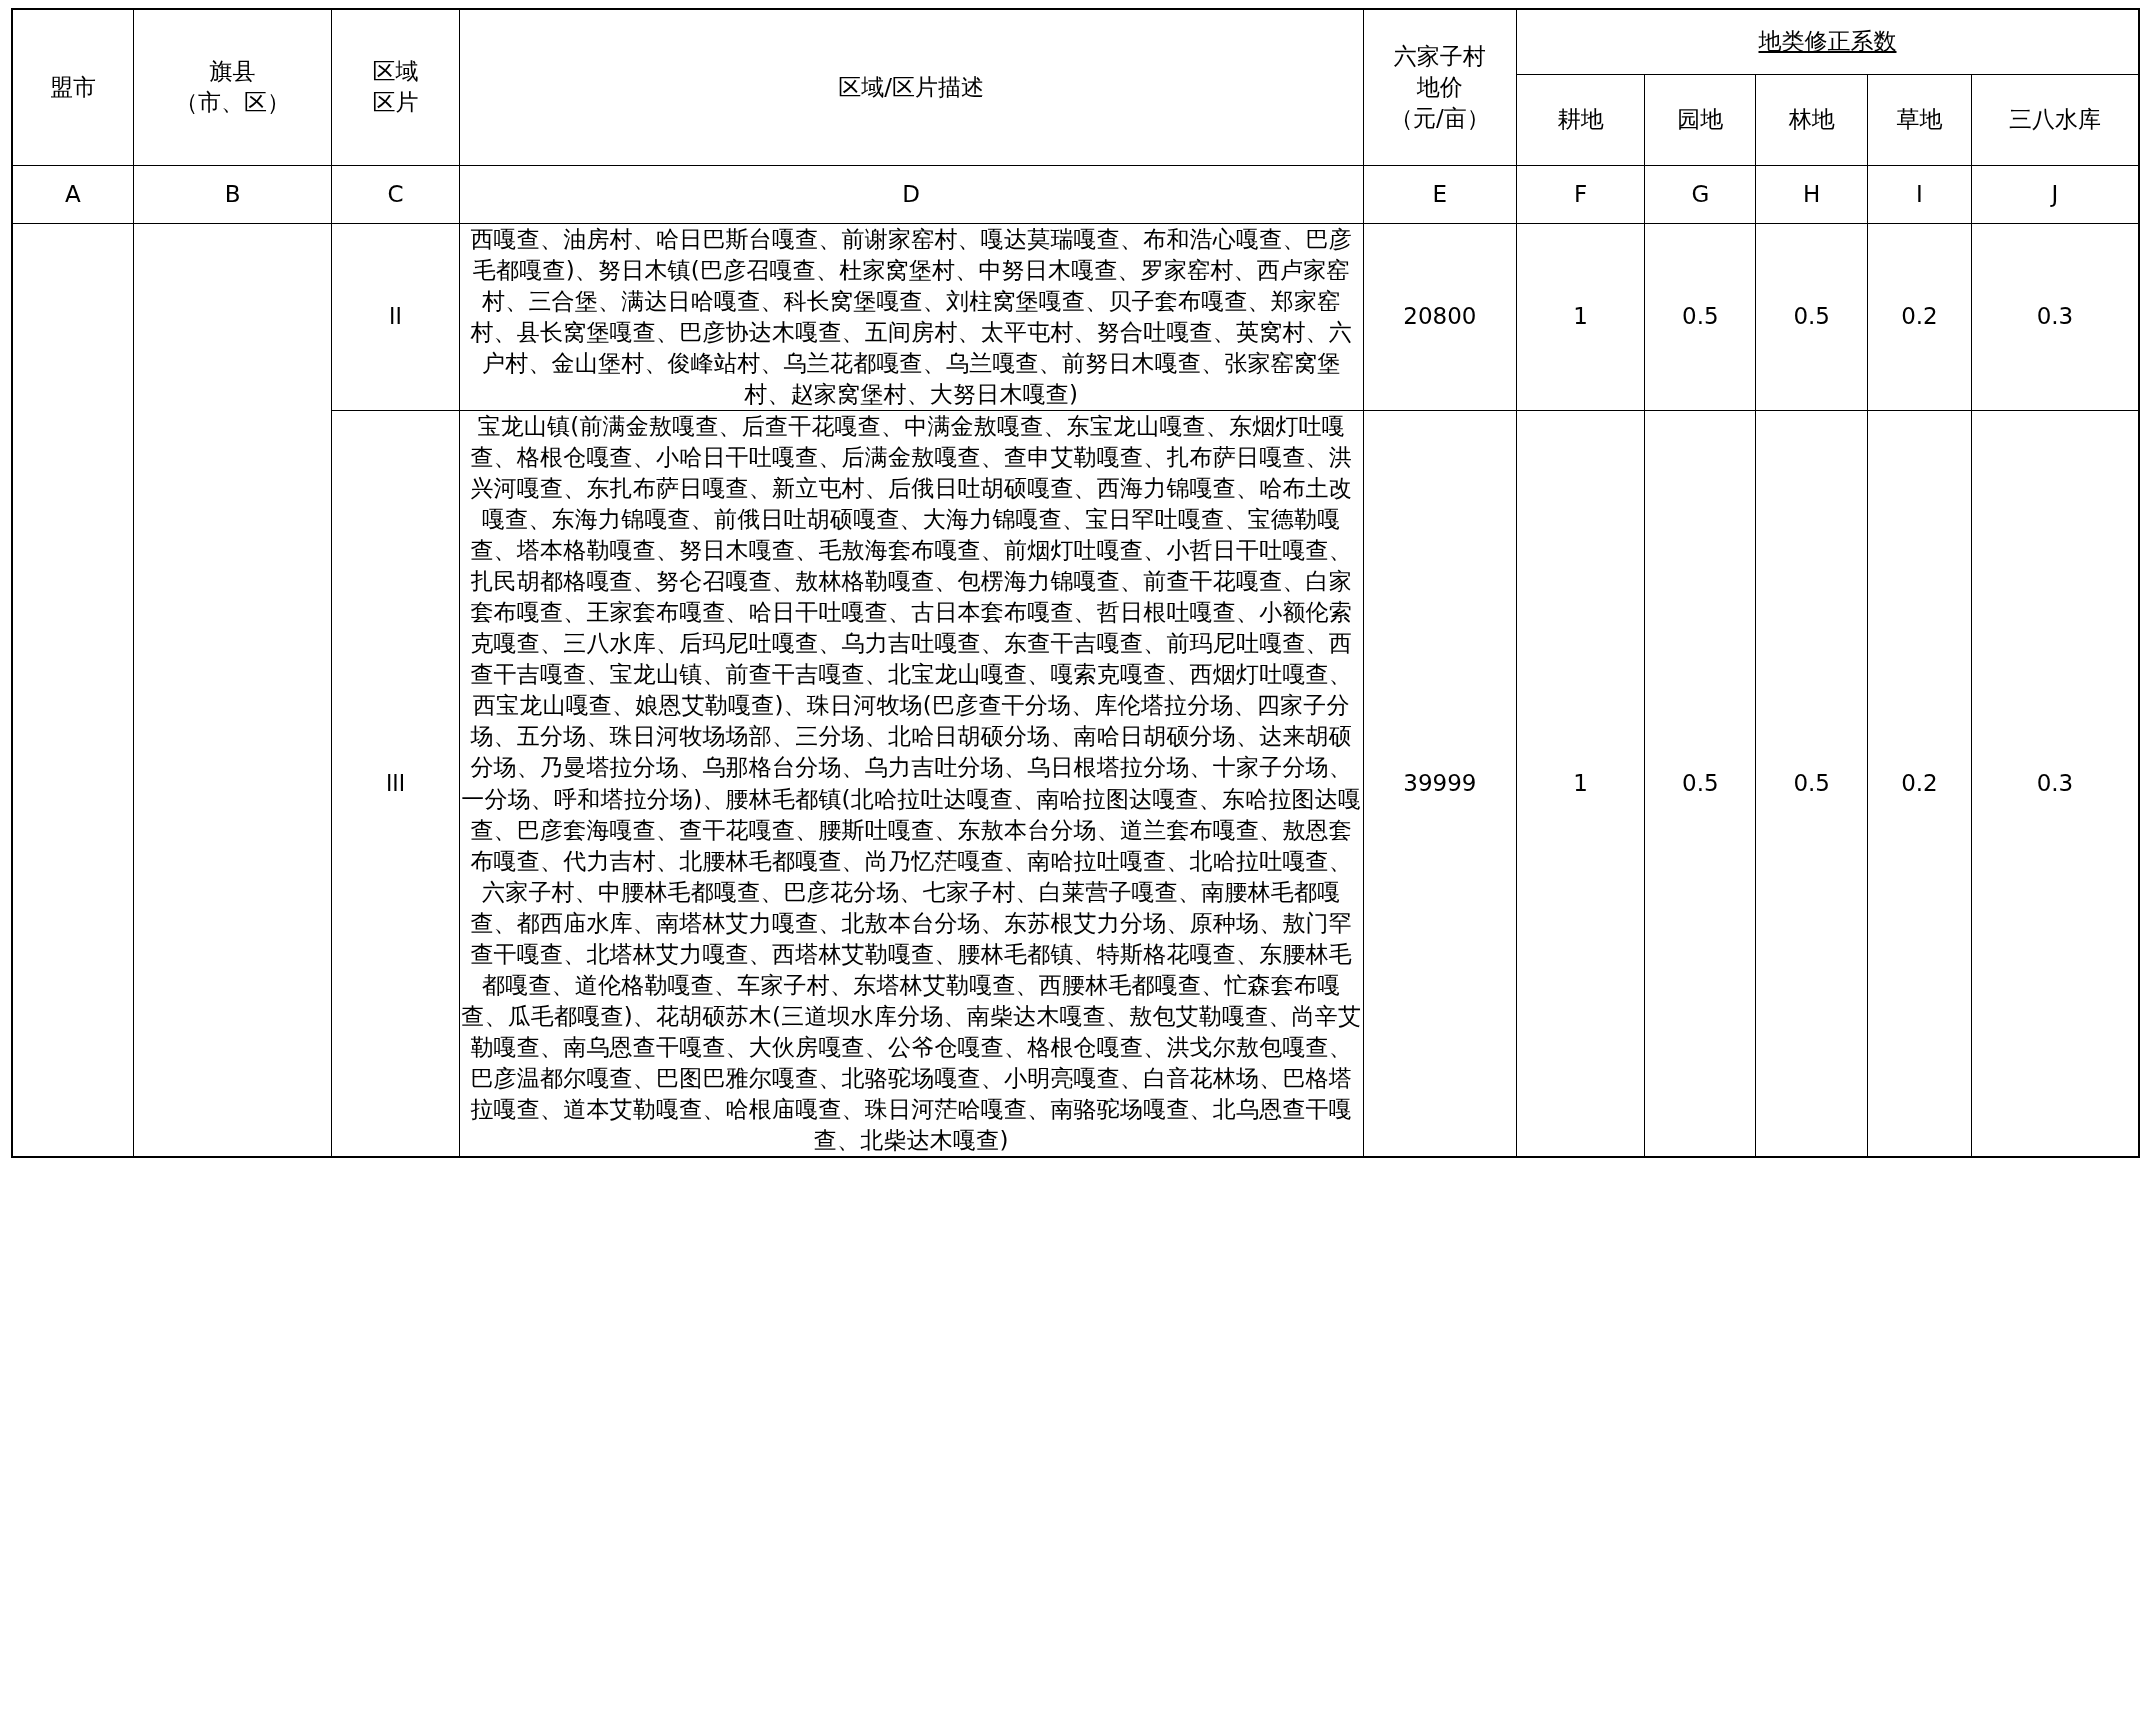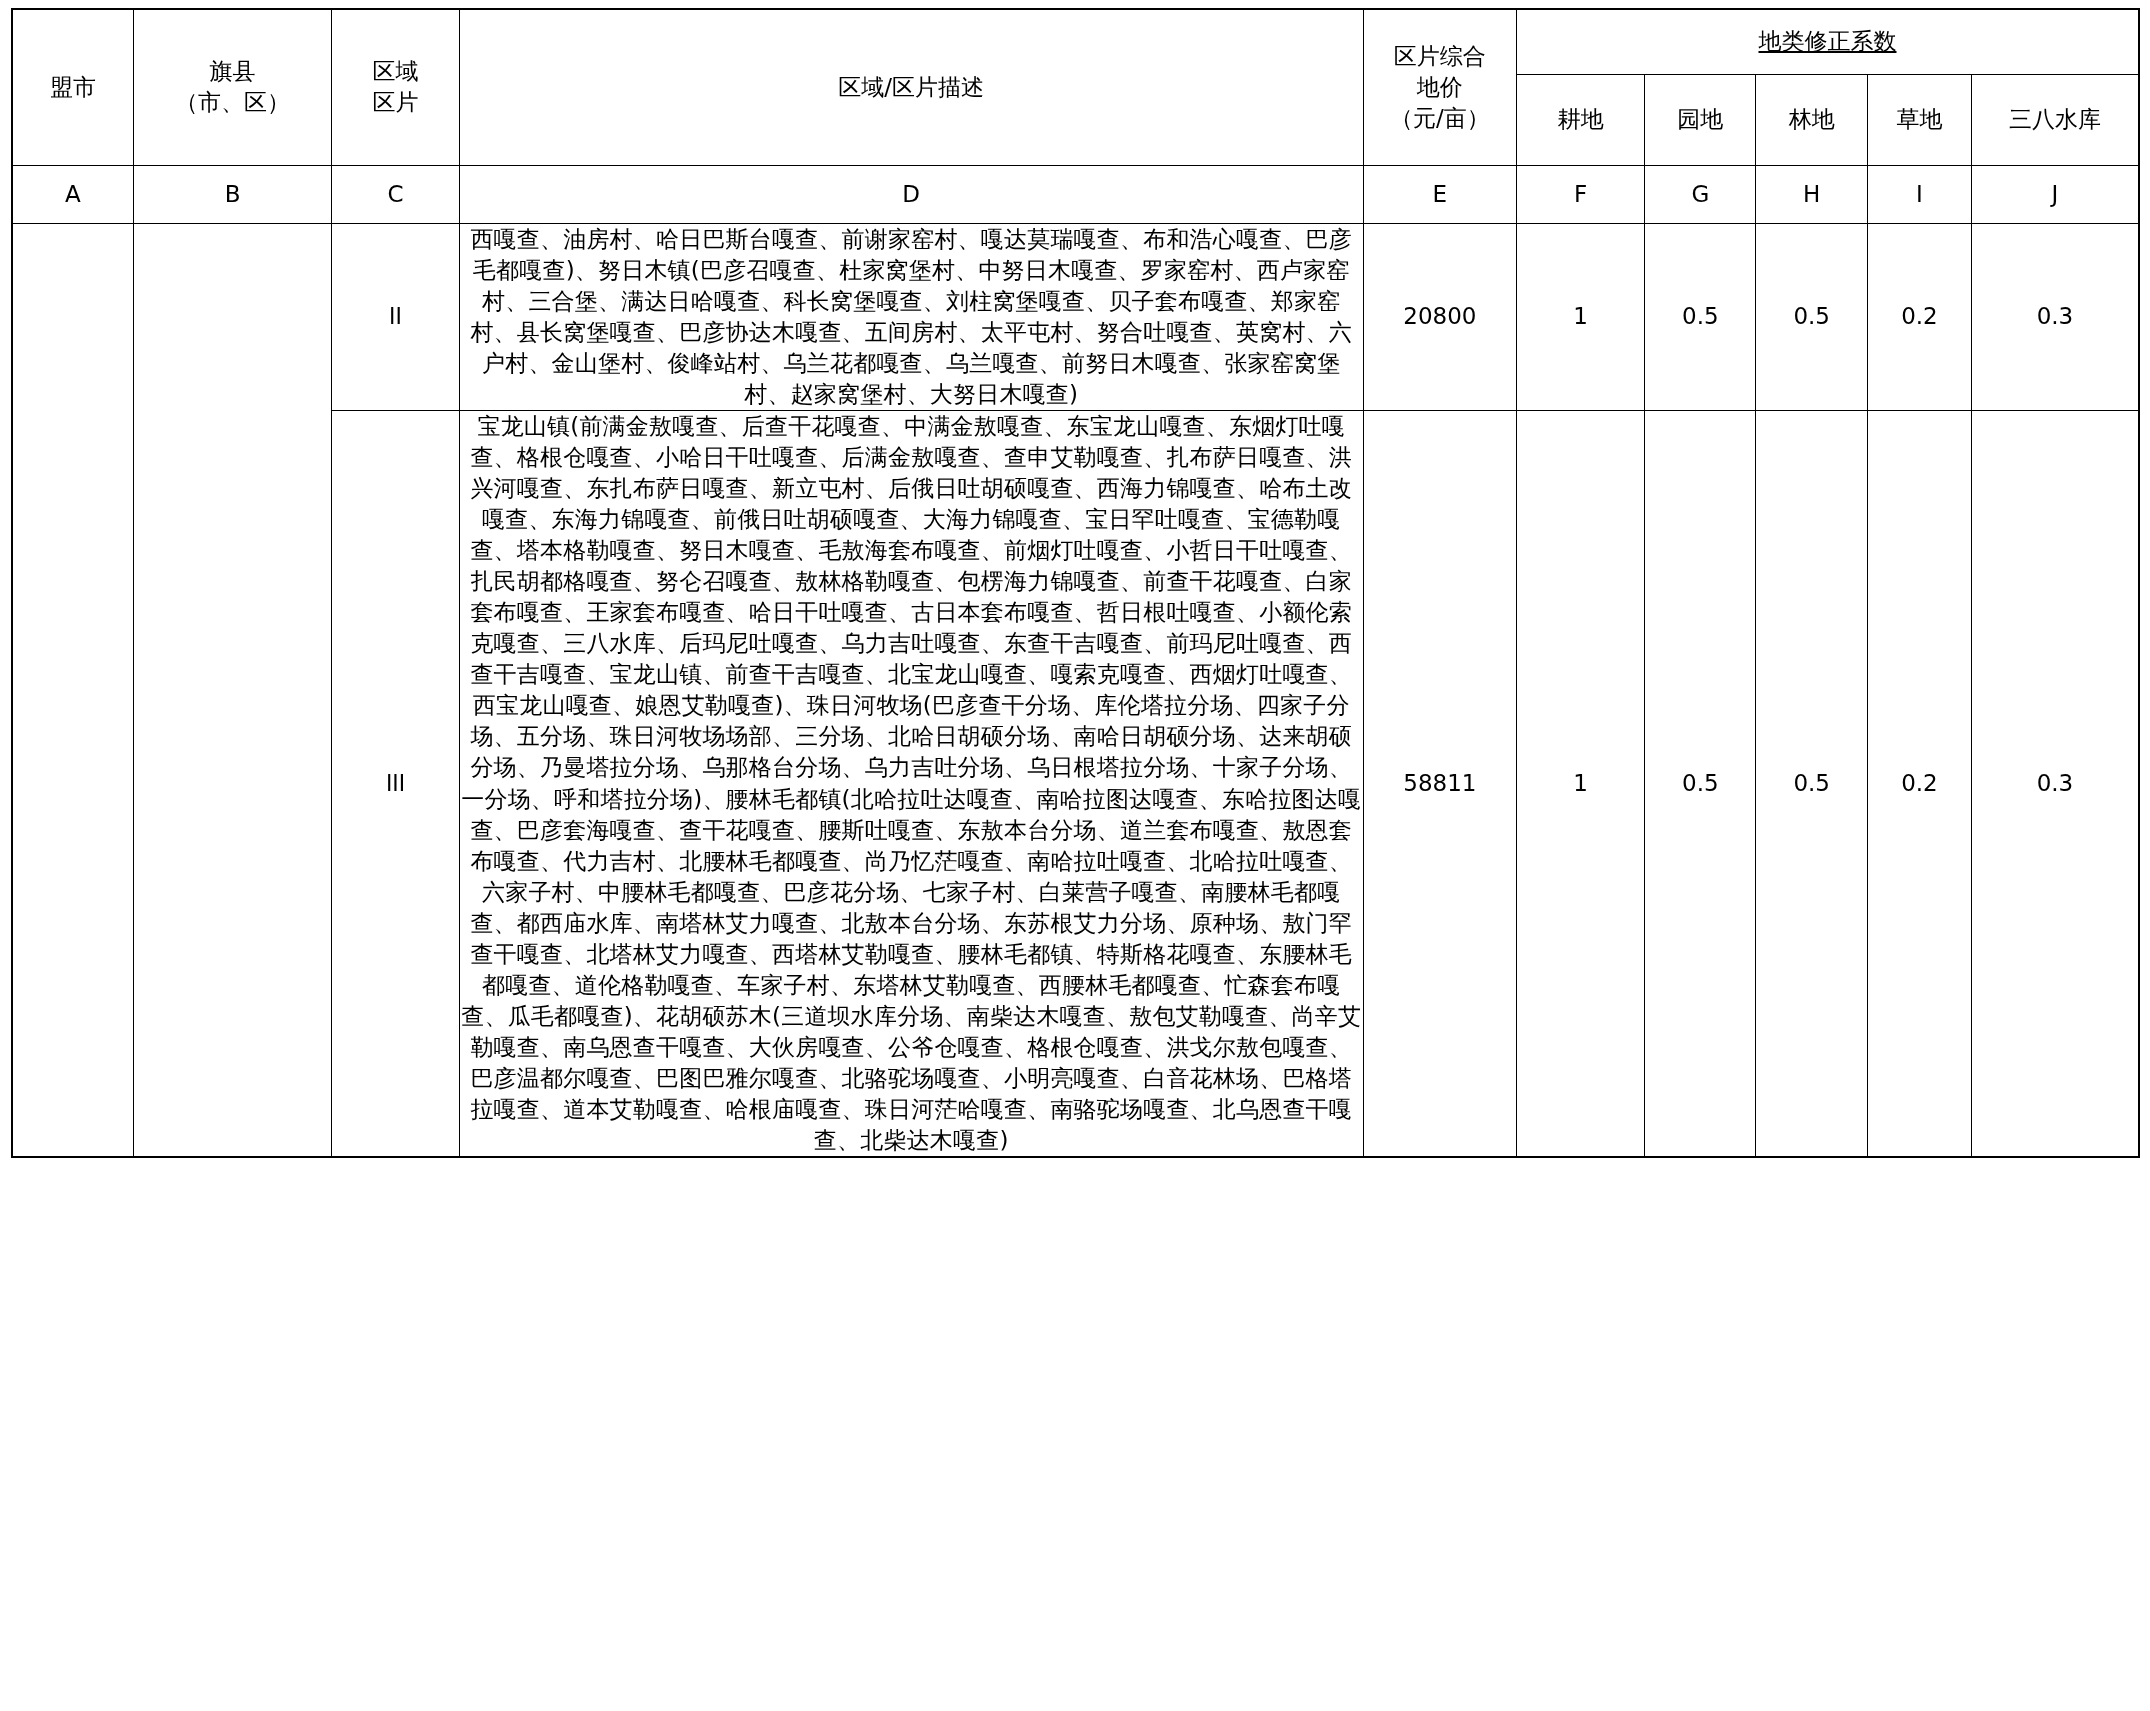--- a/index.html
+++ b/index.html
@@ -99,21 +99,21 @@
         <th class="hdr-cell hdr-tall" rowspan="2">
           <div>旗县</div>
           <div>（市、区）</div>
         </th>
         <th class="hdr-cell hdr-tall" rowspan="2">
           <div>区域</div>
           <div>区片</div>
         </th>
         <th class="hdr-cell hdr-tall" rowspan="2">区域/区片描述</th>
         <th class="hdr-cell hdr-tall" rowspan="2">
-          <div>区片综合</div>
+          <div>六家子村</div>
           <div>地价</div>
           <div>（元/亩）</div>
         </th>
         <th class="hdr-cell hdr-group" colspan="5">地类修正系数</th>
       </tr>
       <tr>
         <th class="hdr-cell hdr-sub">耕地</th>
         <th class="hdr-cell hdr-sub">园地</th>
         <th class="hdr-cell hdr-sub">林地</th>
         <th class="hdr-cell hdr-sub">草地</th>
@@ -141,21 +141,21 @@
         <td class="num-cell">20800</td>
         <td class="num-cell">1</td>
         <td class="num-cell">0.5</td>
         <td class="num-cell">0.5</td>
         <td class="num-cell">0.2</td>
         <td class="num-cell">0.3</td>
       </tr>
       <tr>
         <td class="zone-cell">III</td>
         <td class="desc-cell">宝龙山镇(前满金敖嘎查、后查干花嘎查、中满金敖嘎查、东宝龙山嘎查、东烟灯吐嘎查、格根仓嘎查、小哈日干吐嘎查、后满金敖嘎查、查申艾勒嘎查、扎布萨日嘎查、洪兴河嘎查、东扎布萨日嘎查、新立屯村、后俄日吐胡硕嘎查、西海力锦嘎查、哈布土改嘎查、东海力锦嘎查、前俄日吐胡硕嘎查、大海力锦嘎查、宝日罕吐嘎查、宝德勒嘎查、塔本格勒嘎查、努日木嘎查、毛敖海套布嘎查、前烟灯吐嘎查、小哲日干吐嘎查、扎民胡都格嘎查、努仑召嘎查、敖林格勒嘎查、包楞海力锦嘎查、前查干花嘎查、白家套布嘎查、王家套布嘎查、哈日干吐嘎查、古日本套布嘎查、哲日根吐嘎查、小额伦索克嘎查、三八水库、后玛尼吐嘎查、乌力吉吐嘎查、东查干吉嘎查、前玛尼吐嘎查、西查干吉嘎查、宝龙山镇、前查干吉嘎查、北宝龙山嘎查、嘎索克嘎查、西烟灯吐嘎查、西宝龙山嘎查、娘恩艾勒嘎查)、珠日河牧场(巴彦查干分场、库伦塔拉分场、四家子分场、五分场、珠日河牧场场部、三分场、北哈日胡硕分场、南哈日胡硕分场、达来胡硕分场、乃曼塔拉分场、乌那格台分场、乌力吉吐分场、乌日根塔拉分场、十家子分场、一分场、呼和塔拉分场)、腰林毛都镇(北哈拉吐达嘎查、南哈拉图达嘎查、东哈拉图达嘎查、巴彦套海嘎查、查干花嘎查、腰斯吐嘎查、东敖本台分场、道兰套布嘎查、敖恩套布嘎查、代力吉村、北腰林毛都嘎查、尚乃忆茫嘎查、南哈拉吐嘎查、北哈拉吐嘎查、六家子村、中腰林毛都嘎查、巴彦花分场、七家子村、白莱营子嘎查、南腰林毛都嘎查、都西庙水库、南塔林艾力嘎查、北敖本台分场、东苏根艾力分场、原种场、敖门罕查干嘎查、北塔林艾力嘎查、西塔林艾勒嘎查、腰林毛都镇、特斯格花嘎查、东腰林毛都嘎查、道伦格勒嘎查、车家子村、东塔林艾勒嘎查、西腰林毛都嘎查、忙森套布嘎查、瓜毛都嘎查)、花胡硕苏木(三道坝水库分场、南柴达木嘎查、敖包艾勒嘎查、尚辛艾勒嘎查、南乌恩查干嘎查、大伙房嘎查、公爷仓嘎查、格根仓嘎查、洪戈尔敖包嘎查、巴彦温都尔嘎查、巴图巴雅尔嘎查、北骆驼场嘎查、小明亮嘎查、白音花林场、巴格塔拉嘎查、道本艾勒嘎查、哈根庙嘎查、珠日河茫哈嘎查、南骆驼场嘎查、北乌恩查干嘎查、北柴达木嘎查)</td>
-        <td class="num-cell">58811</td>
+        <td class="num-cell">39999</td>
         <td class="num-cell">1</td>
         <td class="num-cell">0.5</td>
         <td class="num-cell">0.5</td>
         <td class="num-cell">0.2</td>
         <td class="num-cell">0.3</td>
       </tr>
     </tbody>
   </table>
 </div>
 

